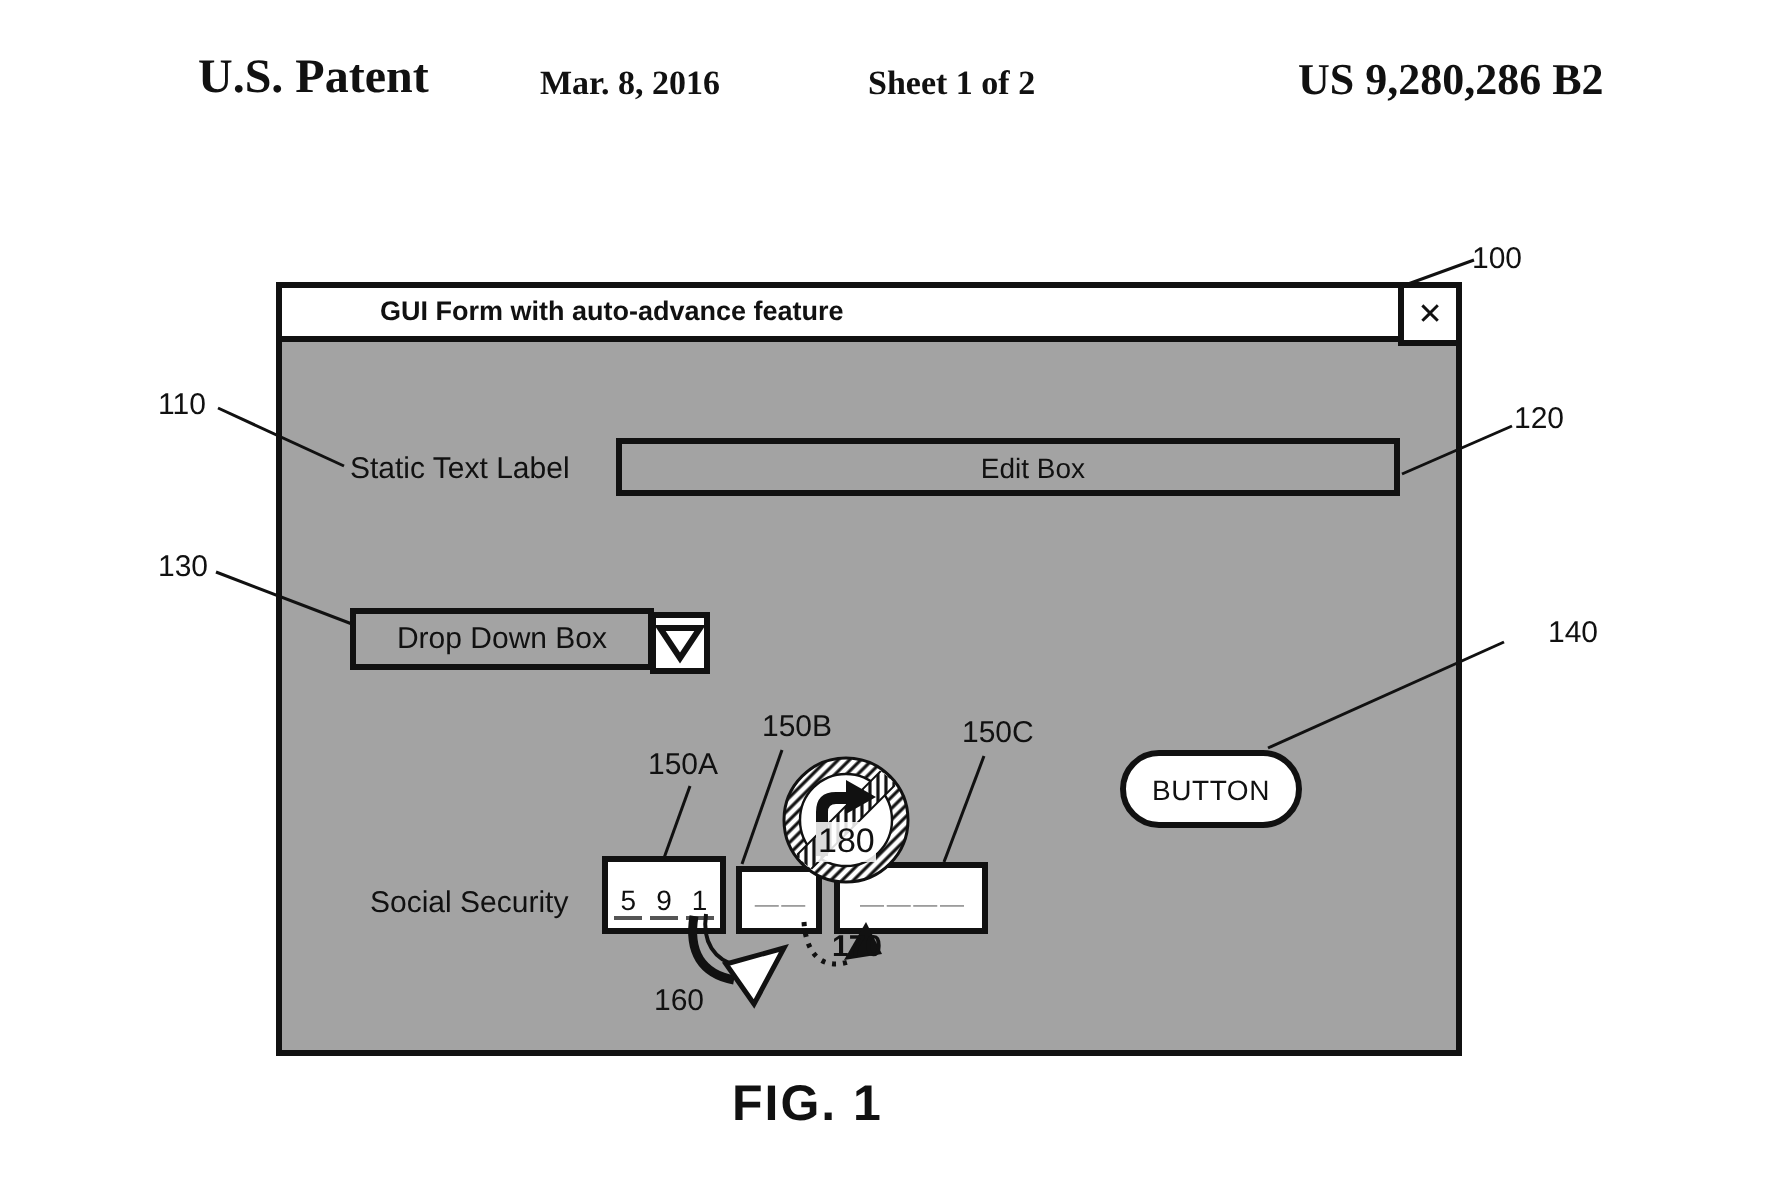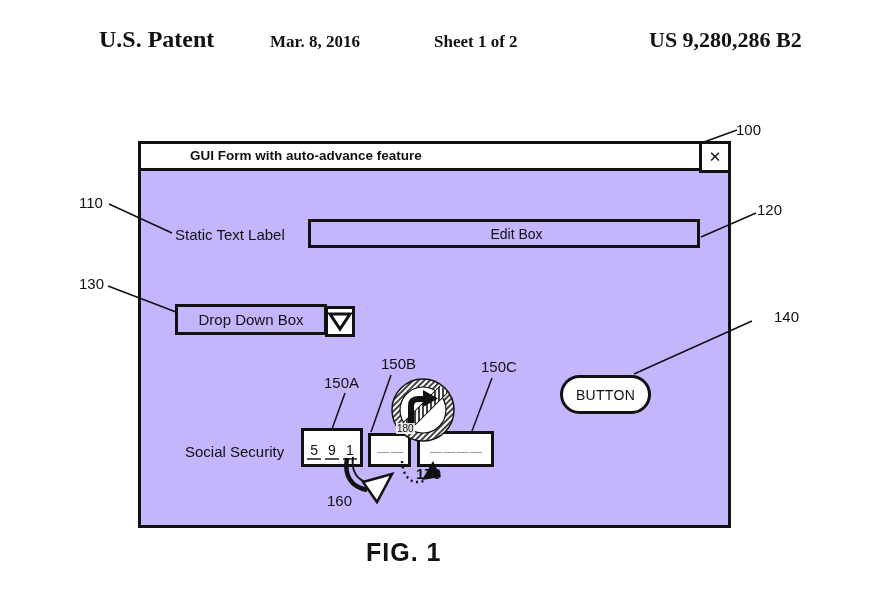--- a/index.html
+++ b/index.html
@@ -9,21 +9,21 @@
   .abs { position: absolute; }
 
   
   .hdr { font-family: "Liberation Serif", "DejaVu Serif", serif; font-weight: bold; white-space: nowrap; }
   .hdr-patent { left: 63px; top: 26px; font-size: 24px; margin-left: 36px; }
   .hdr-date   { left: 270px; top: 32px; font-size: 17px; }
   .hdr-sheet  { left: 434px; top: 32px; font-size: 17px; }
   .hdr-number { left: 649px; top: 27px; font-size: 22px; }
 
   
-  .pwindow { left: 138px; top: 141px; width: 593px; height: 387px; border: 3px solid #111; background: #c4b5fd; z-index: 1; }
+  .pwindow { left: 138px; top: 141px; width: 593px; height: 387px; border: 3px solid #111; background: #a3a3a3; z-index: 1; }
   .titlebar { position: absolute; left: -3px; top: -3px; width: 593px; height: 30px; border: 3px solid #111; background: #fff; }
   .titletext { position: absolute; left: 49px; top: 4px; font-size: 13.5px; font-weight: bold; white-space: nowrap; }
   .closebox { position: absolute; right: -3px; top: -3px; width: 32px; height: 32px; border: 3px solid #111; background: #fff;
               display: flex; align-items: center; justify-content: center; font-size: 15px; font-weight: bold; z-index: 2; }
 
   .static-label { left: 34px; top: 82px; font-size: 15px; white-space: nowrap; }
   .editbox { left: 167px; top: 75px; width: 392px; height: 29px; border: 3px solid #111;
              display: flex; align-items: center; justify-content: center; font-size: 14px; padding-left: 25px; }
 
   .ddbox { left: 34px; top: 160px; width: 152px; height: 31px; border: 3px solid #111;
@@ -48,21 +48,21 @@
   .r100 { left: 736px; top: 121px; }
   .r110 { left: 79px;  top: 194px; }
   .r120 { left: 757px; top: 201px; }
   .r130 { left: 79px;  top: 275px; }
   .r140 { left: 774px; top: 308px; }
   .r150a { left: 324px; top: 374px; }
   .r150b { left: 381px; top: 355px; }
   .r150c { left: 481px; top: 358px; }
   .r160 { left: 327px; top: 492px; }
   .r170 { left: 416px; top: 465px; font-weight: bold; }
-  .r180 { left: 396px; top: 411px; font-size: 10px; background: rgba(255,255,255,0.85); padding: 0 1px; margin-top: 12px; }
+  .r180 { left: 408px; top: 411px; font-size: 17px; background: rgba(255,255,255,0.85); padding: 0 1px; }
 
   .figcap { left: 366px; top: 538px; font-size: 25px; font-weight: bold; letter-spacing: 1px; }
 
   .overlay { position: absolute; left: 0; top: 0; z-index: 5; pointer-events: none; }
 </style>
 </head>
 <body>
 
 <div class="page">
 

